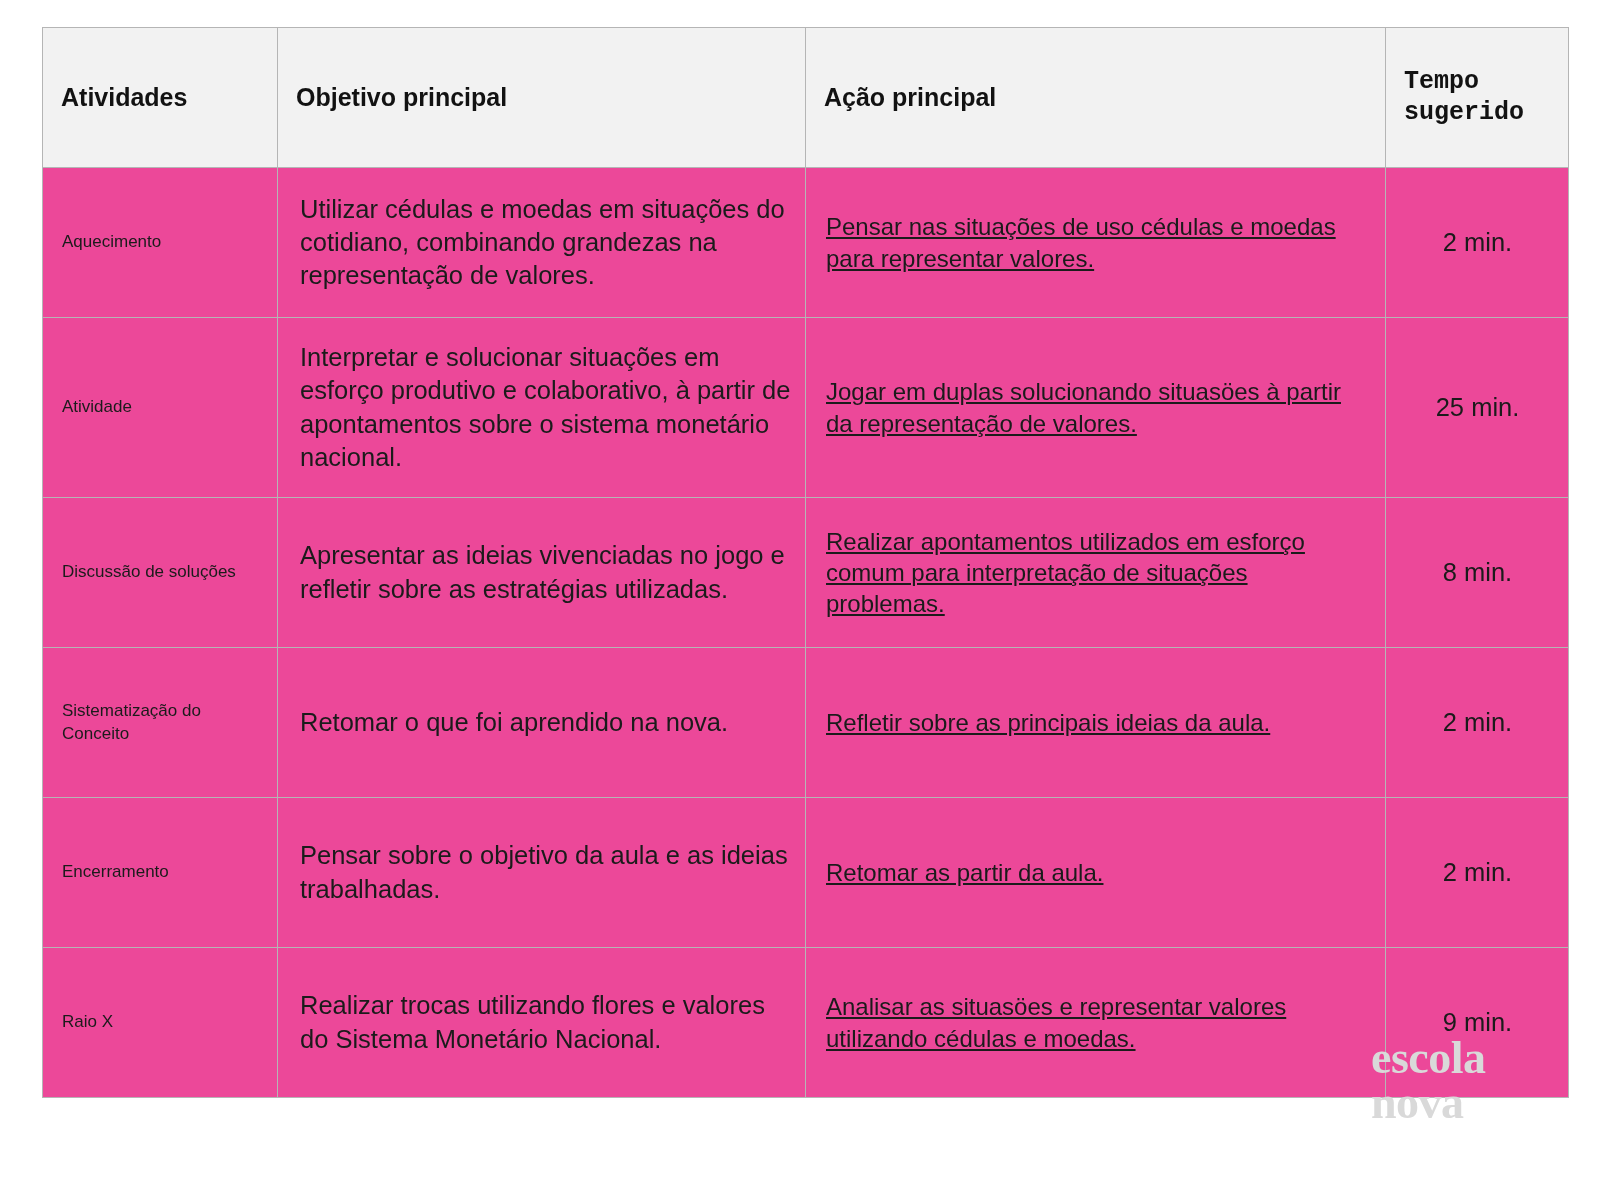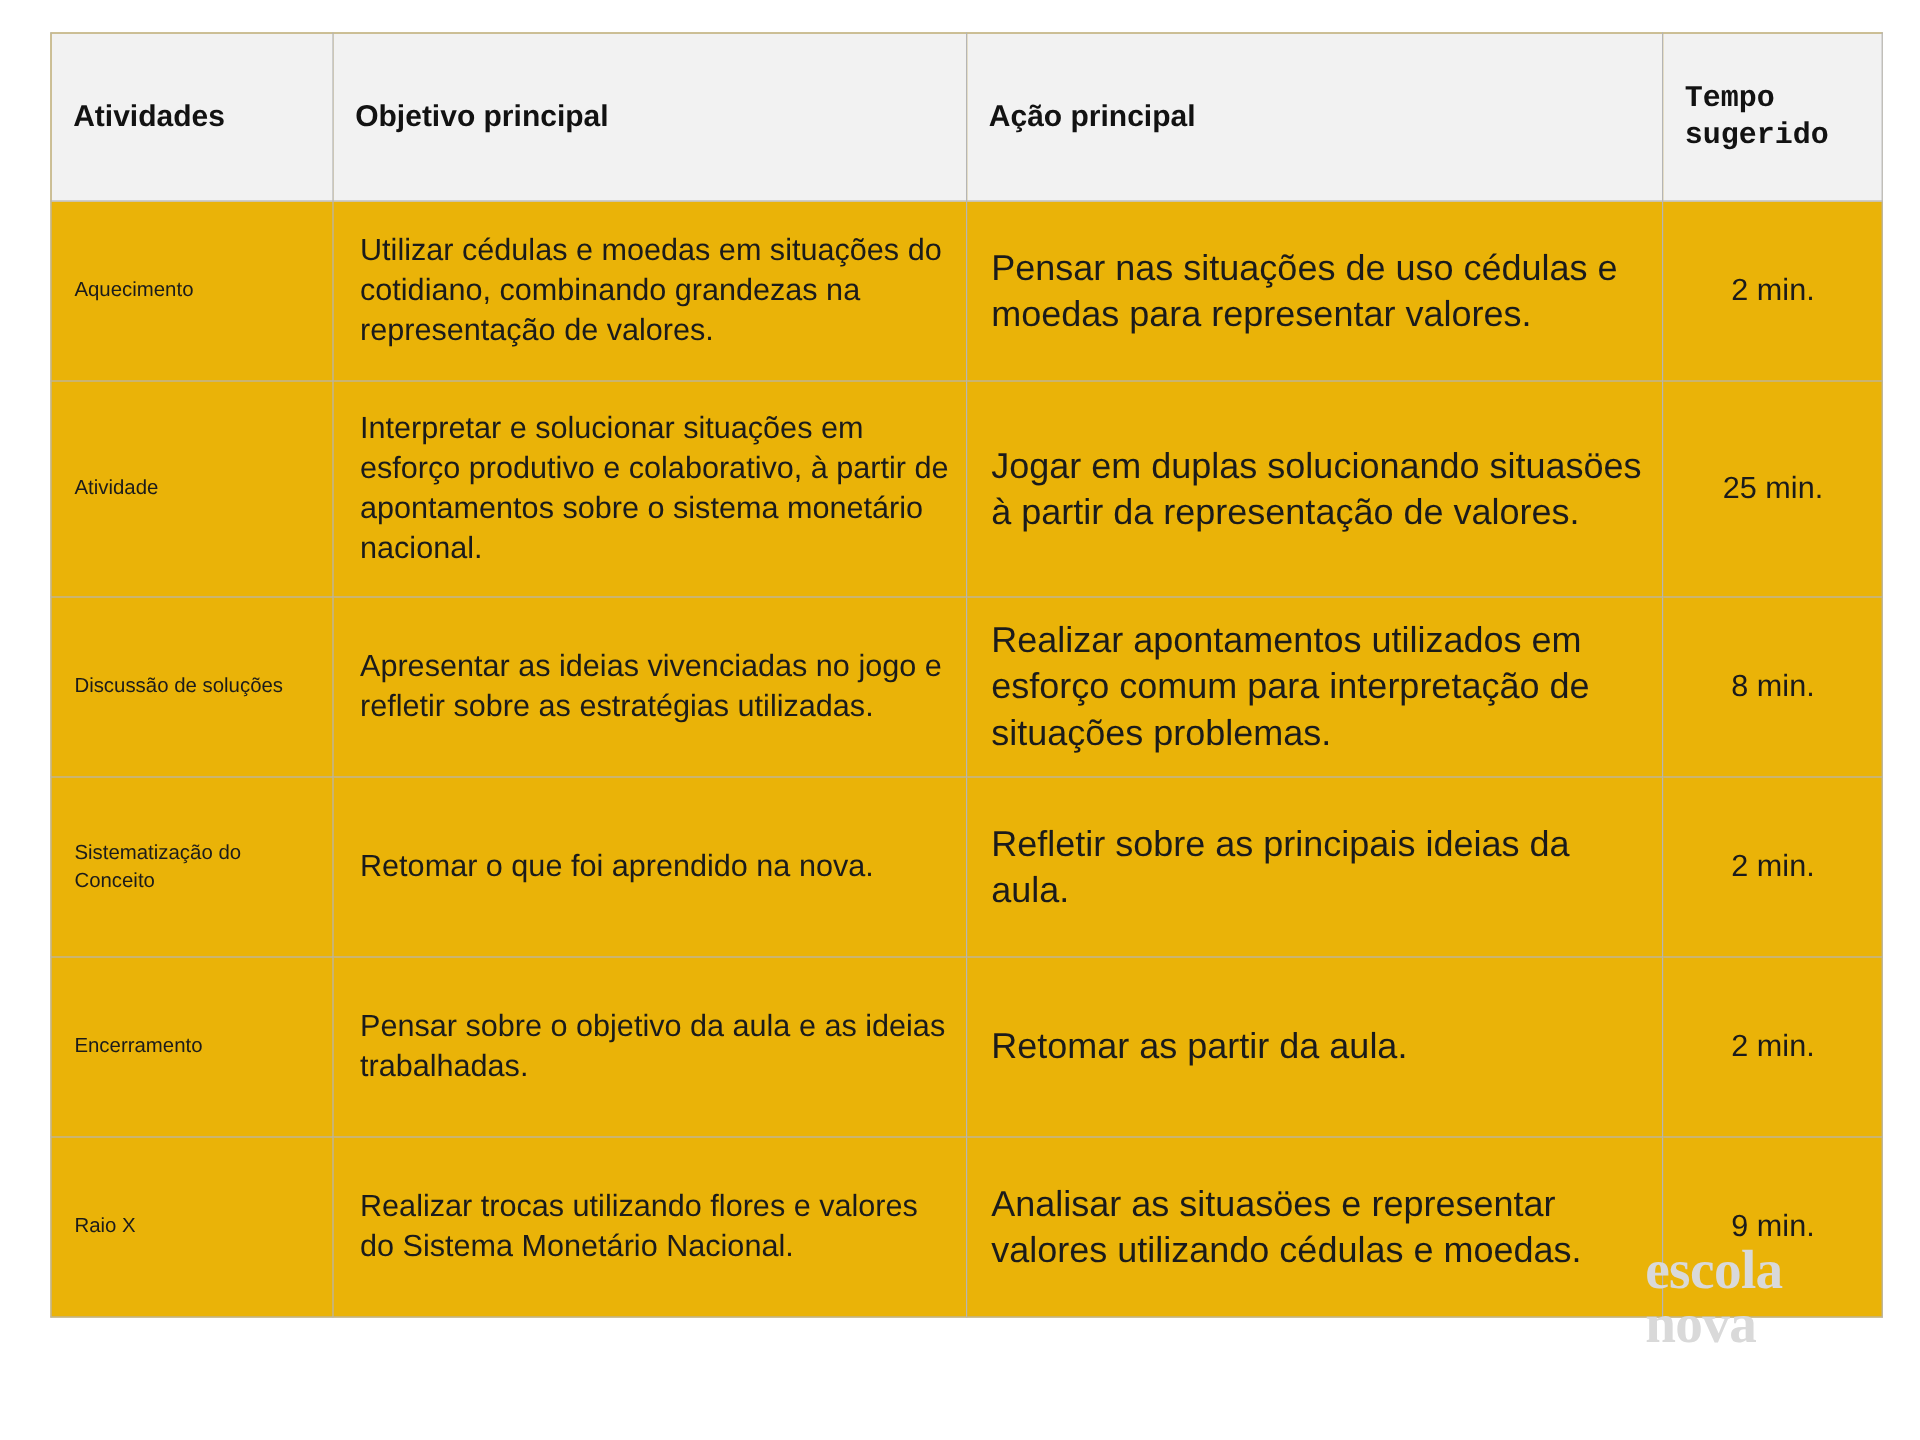--- a/index.html
+++ b/index.html
@@ -23,21 +23,21 @@
   .table-wrap {
     position: absolute;
     left: 42px;
     top: 27px;
     width: 1526px;
   }
   table.plan {
     width: 1526px;
     border-collapse: collapse;
     table-layout: fixed;
-    background: #eab308;
+    background: #ec4899;
   }
   table.plan col.c1 { width: 235px; }
   table.plan col.c2 { width: 528px; }
   table.plan col.c3 { width: 580px; }
   table.plan col.c4 { width: 183px; }
 
   table.plan th,
   table.plan td {
     border: 1px solid #b5b5b5;
     vertical-align: middle;
@@ -66,23 +66,24 @@
     font-size: 17px;
     padding-left: 19px;
     padding-right: 10px;
   }
   table.plan tbody td.cell-objective {
     font-size: 25.5px;
     padding-left: 22px;
     padding-right: 14px;
   }
   table.plan tbody td.cell-action {
-    font-size: 30px;
+    font-size: 24px;
     padding-left: 20px;
     padding-right: 14px;
+    text-decoration: underline;
   }
   table.plan tbody td.cell-time {
     font-size: 25.5px;
     padding-left: 19px;
     white-space: nowrap;
     text-align: center;
   }
   table.plan tbody tr { height: 150px; }
   table.plan tbody tr.row-tall { height: 180px; }
 

